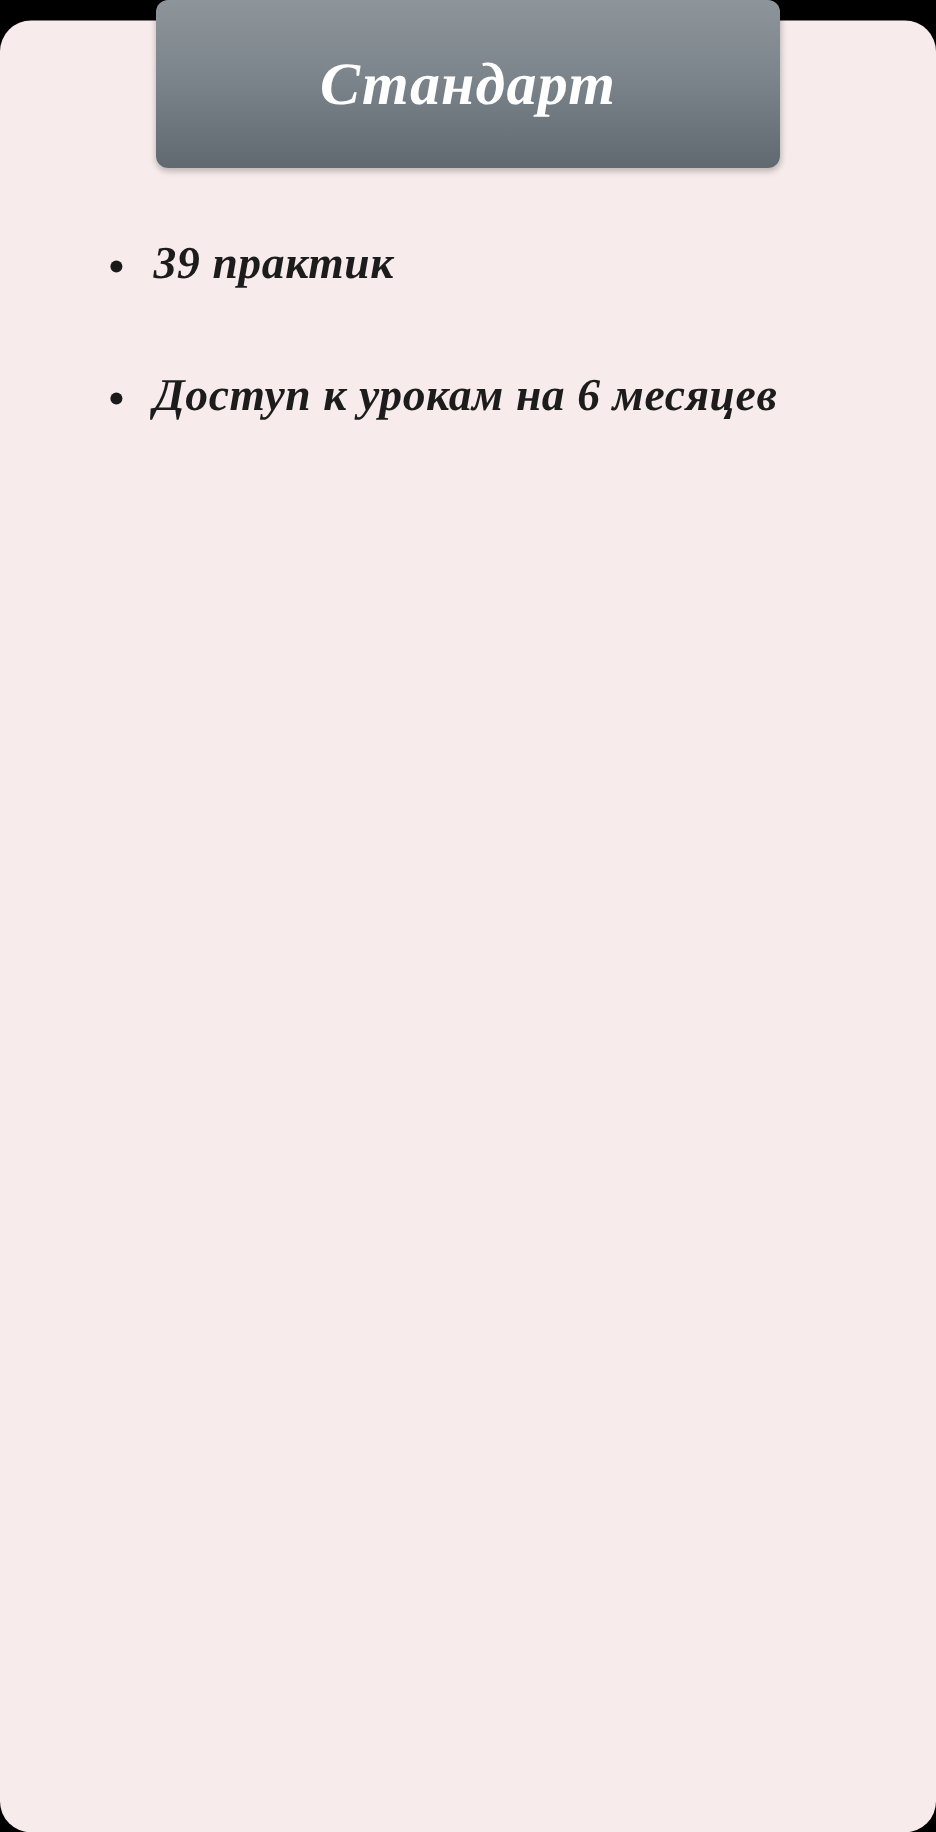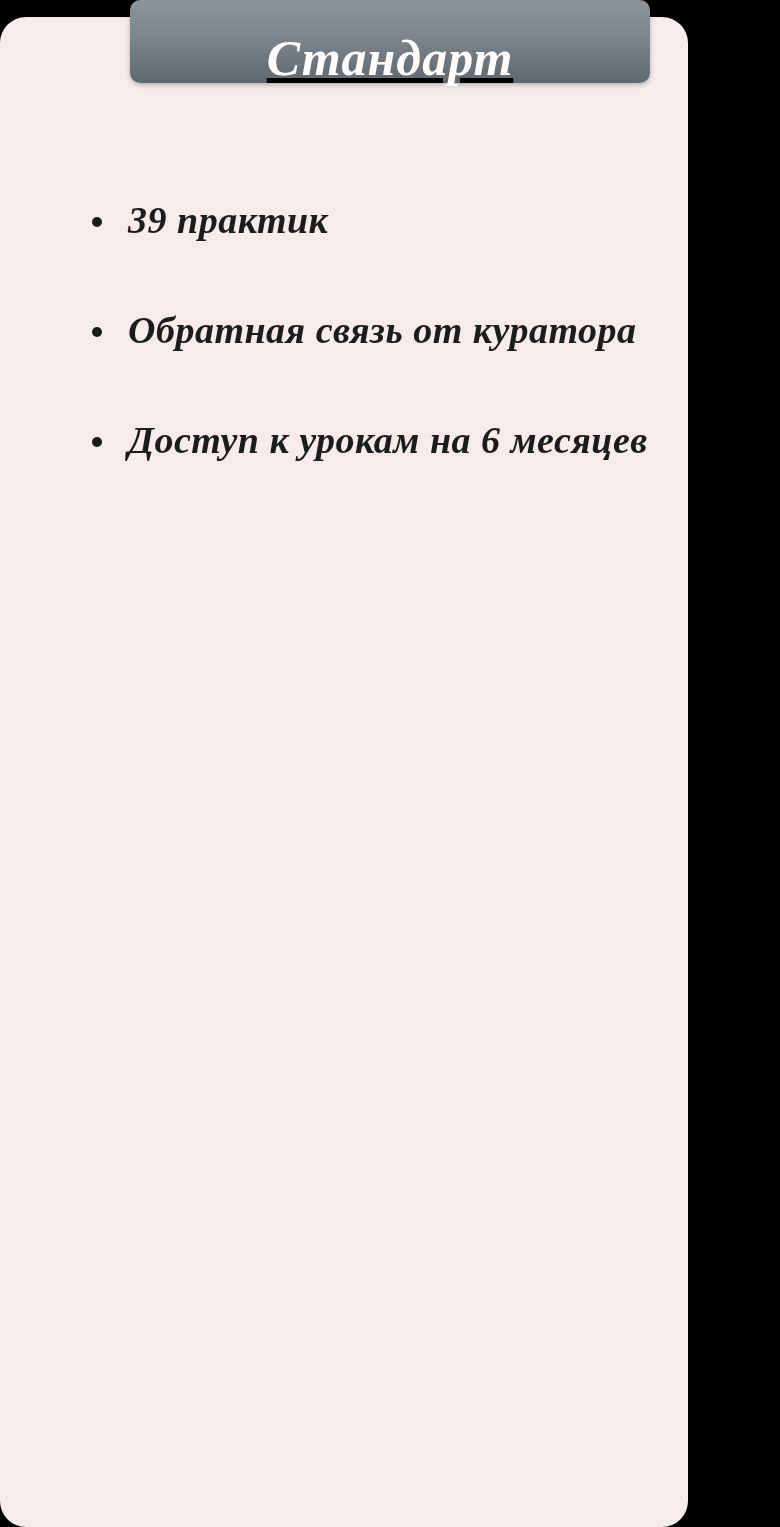--- a/index.html
+++ b/index.html
@@ -12,41 +12,40 @@
     height: 1527px;
     position: relative;
     overflow: hidden;
     font-family: "Liberation Serif", serif;
   }
 
   #card {
     position: absolute;
     left: 0px;
     top: 17px;
-    width: 688px;
+    width: 780px;
     height: 1510px;
     background: #f7ebeb;
     border-radius: 26px;
     box-sizing: border-box;
   }
 
   #tab {
     position: absolute;
     left: 130px;
     top: 0px;
     width: 520px;
-    height: 83px;
+    height: 140px;
     background: linear-gradient(180deg, #8d959b 0%, #7d858c 45%, #606970 100%);
     border-radius: 10px;
     box-shadow: 0 2px 5px rgba(0,0,0,0.25);
     display: flex;
-    align-items: flex-end;
+    align-items: center;
     justify-content: center;
     box-sizing: border-box;
-    text-decoration: underline;
   }
 
   #tab-title {
     font-family: "Liberation Serif", serif;
     font-style: italic;
     font-weight: 700;
     font-size: 50px;
     color: #ffffff;
     letter-spacing: 1px;
     line-height: 1;
@@ -100,24 +99,20 @@
 
 <div id="card">
 
   <ul id="feature-list">
     <li class="feature-item">
       <span class="bullet"></span>
       <span class="feature-text">39 практик</span>
     </li>
     <li class="feature-item">
       <span class="bullet"></span>
-      <span class="feature-text">Обратная связь от куратора</span>
-    </li>
-    <li class="feature-item">
-      <span class="bullet"></span>
       <span class="feature-text">Доступ к урокам на 6 месяцев</span>
     </li>
   </ul>
 
 </div>
 
 <div id="tab">
   <span id="tab-title">Стандарт</span>
 </div>
 

